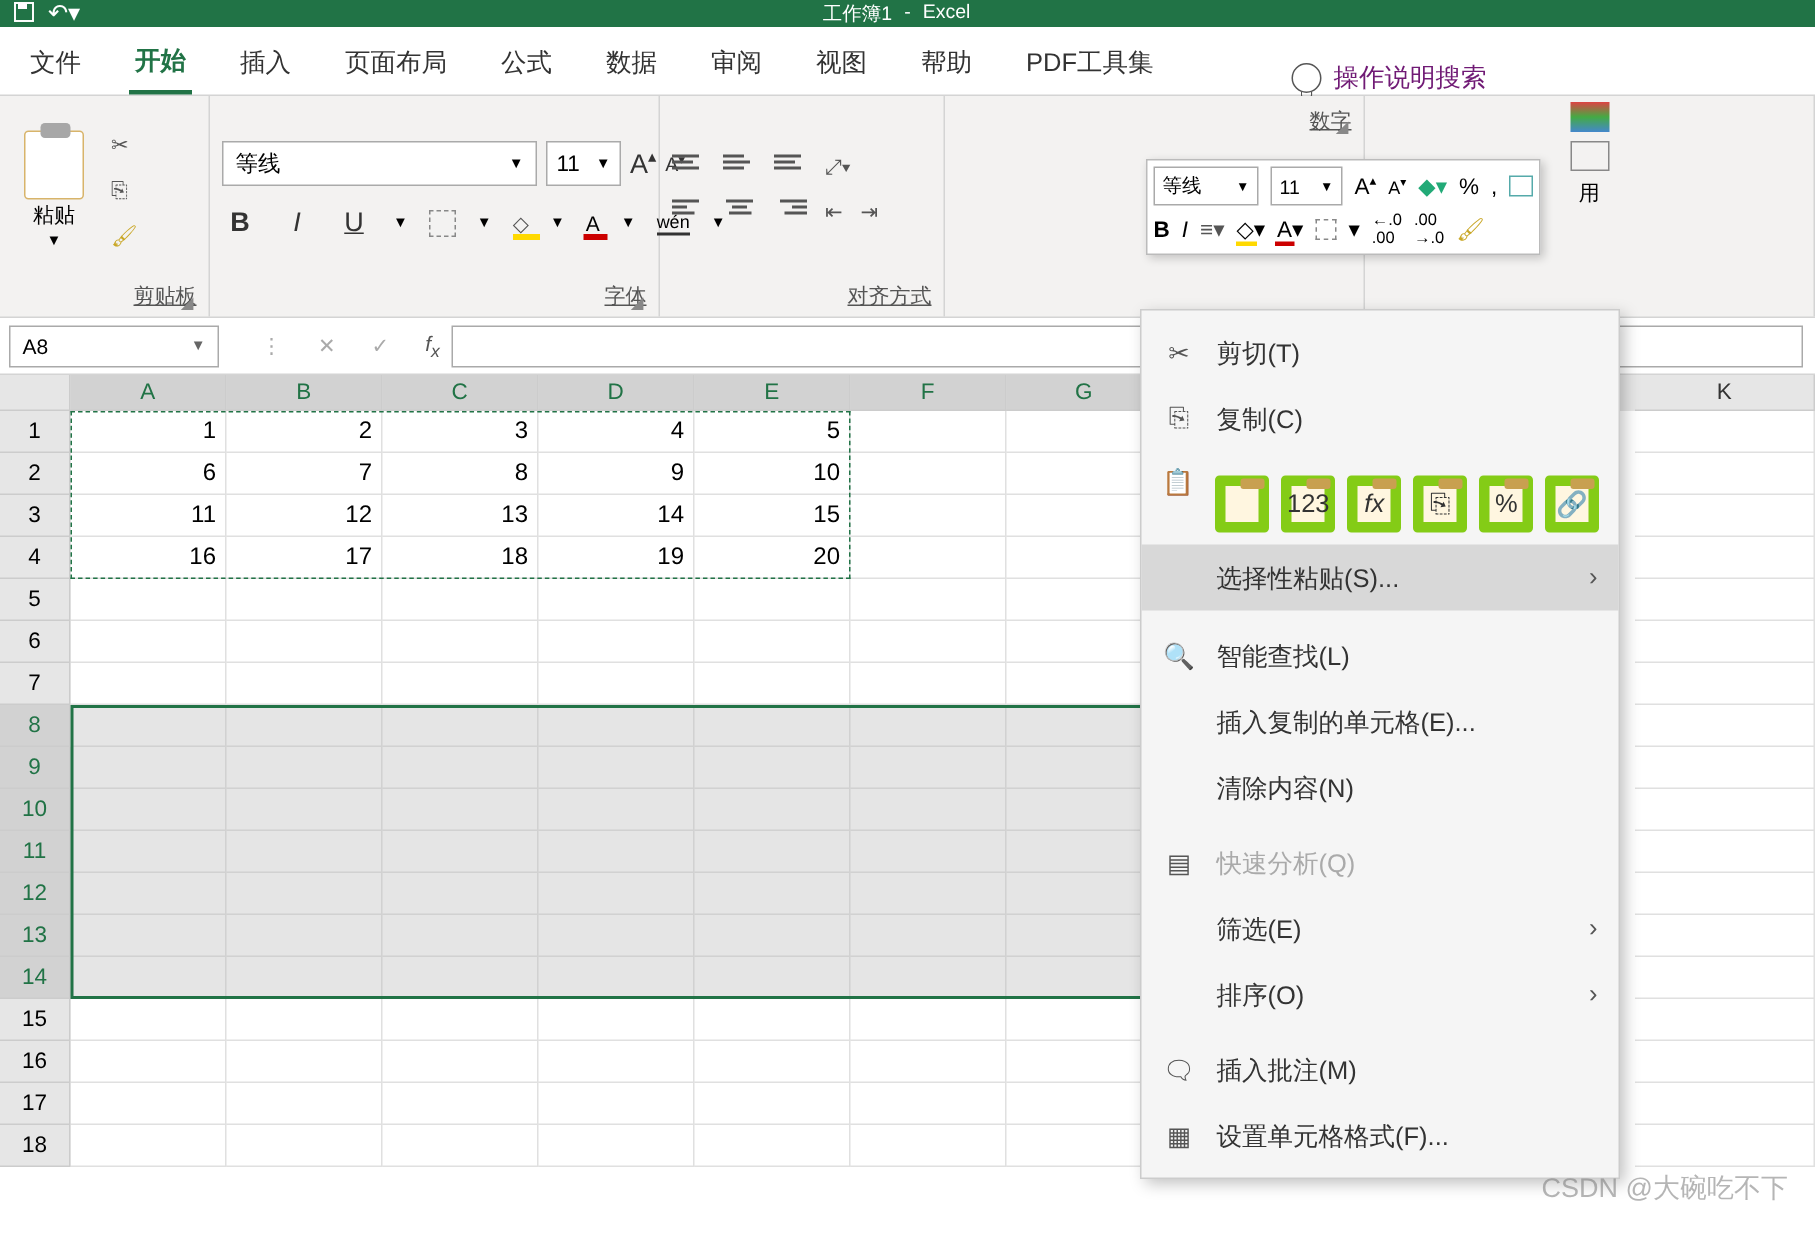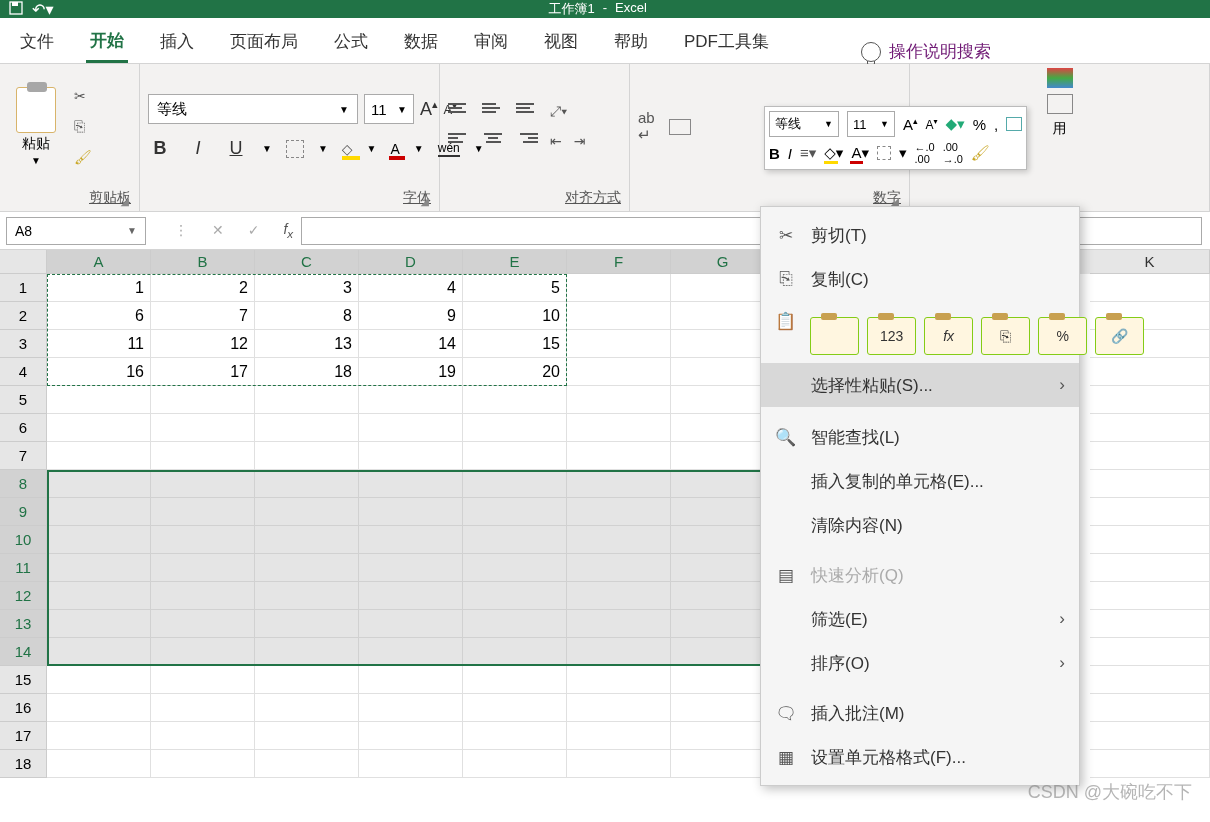--- a/index.html
+++ b/index.html
@@ -73,21 +73,21 @@
 .mt-font{width:70px; height:26px; border:1px solid #aaa; display:flex; align-items:center; padding:0 5px; justify-content:space-between; font-size:13px;}
 .mt-size{width:48px; height:26px; border:1px solid #aaa; display:flex; align-items:center; padding:0 5px; justify-content:space-between; font-size:13px;}
 
 .ctx-menu{position:absolute; top:206px; left:760px; width:320px; background:#f5f5f5; border:1px solid #ccc; box-shadow:3px 3px 10px rgba(0,0,0,0.25); padding:6px 0;}
 .ctx-item{display:flex; align-items:center; height:44px; padding:0 14px; gap:14px; font-size:17px; color:#333; cursor:pointer;}
 .ctx-item.disabled{color:#aaa;}
 .ctx-item.hov{background:#d8d8d8;}
 .ctx-item .ci-icon{width:22px; display:flex; justify-content:center; color:#555;}
 .ctx-item .arrow{margin-left:auto; color:#555;}
 .paste-opts{display:flex; gap:8px; padding:4px 14px 8px 50px;}
-.paste-opts .po{width:49px; height:38px; border:1px solid #84cc16; border-radius:3px; background:#fff6e0; display:flex; align-items:center; justify-content:center; font-size:14px; position:relative;}
+.paste-opts .po{width:36px; height:38px; border:7px solid #84cc16; border-radius:3px; background:#fff6e0; display:flex; align-items:center; justify-content:center; font-size:17px; position:relative;}
 .paste-opts .po::before{content:""; position:absolute; top:-5px; left:10px; width:16px; height:7px; background:#c8a050; border-radius:2px;}
 
 .watermark{position:absolute; bottom:18px; right:18px; color:rgba(120,120,120,0.55); font-size:18px;}
 </style>
 </head>
 <body>
 
 <div class="title-bar">
   <div class="tl-left">
     <span><svg viewBox="0 0 16 16">
@@ -209,24 +209,20 @@
             </span>
         <span style="color:#555;">⇤</span>
         <span style="color:#555;">⇥</span>
       </div>
     </div>
       </div>
     <div class="group-label"><span>对齐方式</span></div>
   </div>
 
   <div class="ribbon-group num-grp">
-    <div class="group-body">
-      <span style="color:#555; font-size:15px;">ab<br>↵</span>
-      <span style="border:1px solid #888; width:22px; height:16px; margin-left:14px;"></span>
-    </div>
     <div class="group-label"><span>数字</span><span class="launcher">◢</span></div>
   </div>
 
   <div class="ribbon-group style-grp">
     <div class="group-body" style="flex-direction:column; gap:6px; align-items:center; font-size:14px;">
       <span style="width:26px; height:20px; background:linear-gradient(#d44,#4a4,#48c);"></span>
       <span style="width:26px; height:20px; border:1px solid #888;"></span>
       <span>用</span>
     </div>
   </div>

